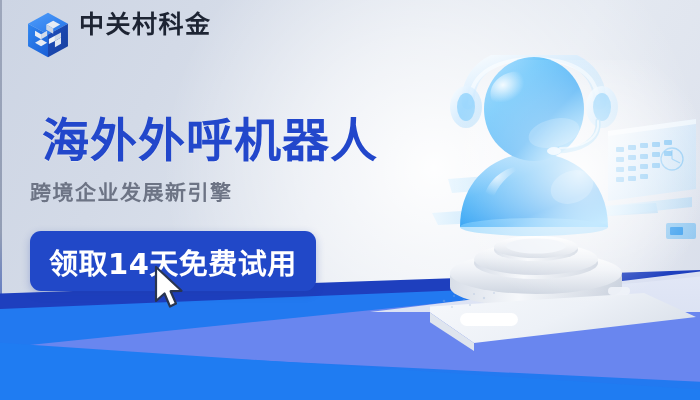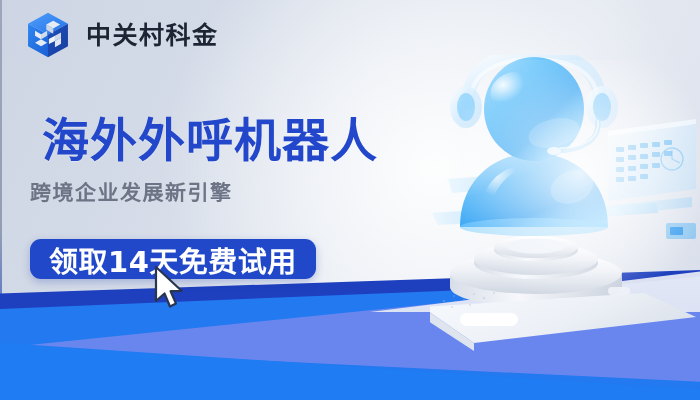--- a/index.html
+++ b/index.html
@@ -48,46 +48,46 @@
 
   
   .platform-wedge{
     position:absolute;right:0;bottom:88px;width:330px;height:70px;
     background:linear-gradient(180deg,#f4f6fa 0%,#e9edf4 100%);
     clip-path:polygon(0 100%,100% 42%,100% 100%);
     opacity:.9;
   }
 
   
-  .logo{position:absolute;left:26px;top:12px;display:flex;align-items:center;gap:16px;}
+  .logo{position:absolute;left:26px;top:12px;display:flex;align-items:flex-start;gap:9px;}
   .logo-mark{width:44px;height:46px;display:block;}
   .logo-text{
     font-size:25px;font-weight:700;letter-spacing:1.5px;
     color:#1d2433;line-height:1;white-space:nowrap;
     font-family:"DejaVu Sans","Liberation Sans",sans-serif;
   }
 
   
   .copy{position:absolute;left:26px;top:100px;width:420px;}
   .headline{
     font-size:47px;font-weight:700;color:#2247cb;
     letter-spacing:1px;line-height:1.08;margin:16px;white-space:nowrap;
     text-shadow:0 1px 1px rgba(255,255,255,.35);
     font-family:"DejaVu Sans","Liberation Sans",sans-serif;
   }
   .subline{
-    margin:10px 0 16px 4px;
+    margin:10px 0 8px 4px;
     font-size:21px;font-weight:700;color:#6d7485;
     letter-spacing:1.5px;line-height:1;white-space:nowrap;
     font-family:"DejaVu Sans","Liberation Sans",sans-serif;
   }
   .cta{
     margin:19px 0 0 4px;
     display:inline-flex;align-items:center;justify-content:center;
-    height:40px;padding:0 19px;
+    height:60px;padding:0 19px;
     background:#2148c8;border:none;border-radius:11px;
     color:#ffffff;font-size:29px;font-weight:700;letter-spacing:.5px;
     white-space:nowrap;cursor:pointer;
     box-shadow:0 3px 9px rgba(28,62,170,.28);
     font-family:"DejaVu Sans","Liberation Sans",sans-serif;
   }
 
   
   .cursor{position:absolute;left:152px;top:265px;width:34px;height:46px;}
 

